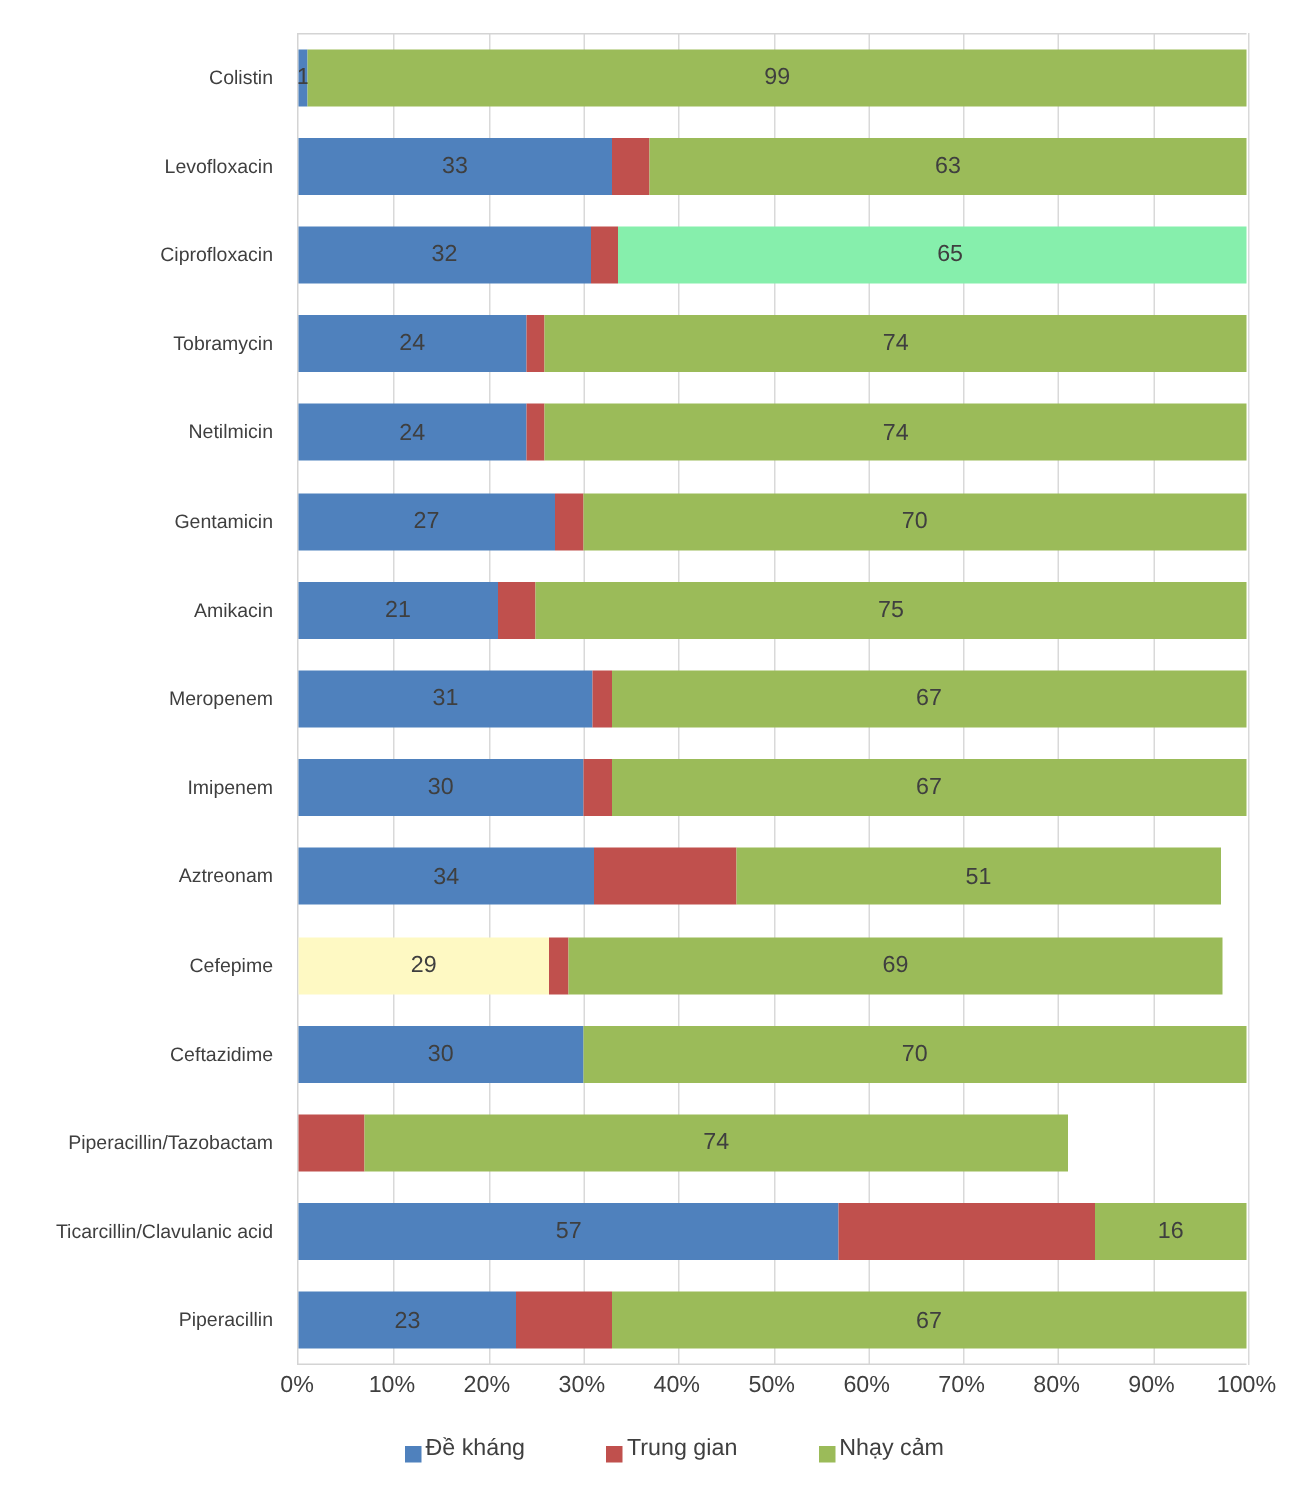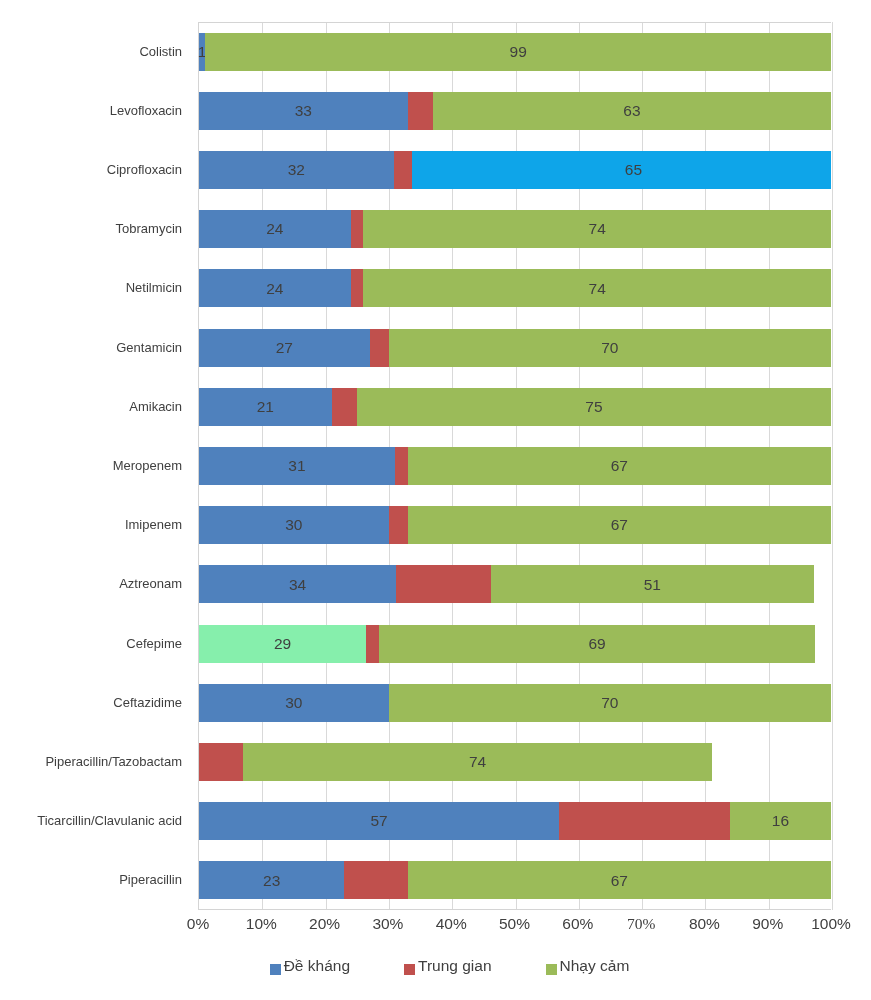--- a/index.html
+++ b/index.html
@@ -199,21 +199,21 @@
           <div class="seg" style="width: 25.32px; background: rgb(192, 80, 77);"></div>
           <div class="seg" style="width: 398.79px; background: rgb(155, 187, 89);">
             <span class="seg-label">63</span>
           </div>
         </div>
         <div class="bar-row" style="top: 129px;">
           <div class="seg" style="width: 202.56px; background: rgb(79, 129, 189);">
             <span class="seg-label">32</span>
           </div>
           <div class="seg" style="width: 18.99px; background: rgb(192, 80, 77);"></div>
-          <div class="seg" style="width: 411.45px; background: #0ea5e9; padding-left: 24px;">
+          <div class="seg" style="width: 411.45px; background: #86efac; padding-left: 24px;">
             <span class="seg-label">65</span>
           </div>
         </div>
         <div class="bar-row" style="top: 188.2px;">
           <div class="seg" style="width: 151.92px; background: rgb(79, 129, 189);">
             <span class="seg-label">24</span>
           </div>
           <div class="seg" style="width: 12.66px; background: rgb(192, 80, 77);"></div>
           <div class="seg" style="width: 468.42px; background: rgb(155, 187, 89);">
             <span class="seg-label">74</span>
@@ -267,21 +267,21 @@
         <div class="bar-row" style="top: 543.4px;">
           <div class="seg" style="width: 197px; background: rgb(79, 129, 189);">
             <span class="seg-label">34</span>
           </div>
           <div class="seg" style="width: 94.95px; background: rgb(192, 80, 77);"></div>
           <div class="seg" style="width: 322.83px; background: rgb(155, 187, 89);">
             <span class="seg-label">51</span>
           </div>
         </div>
         <div class="bar-row" style="top: 602.6px;">
-          <div class="seg" style="width: 167px; background: #86efac;">
+          <div class="seg" style="width: 167px; background: #fef9c3;">
             <span class="seg-label">29</span>
           </div>
           <div class="seg" style="width: 12.66px; background: rgb(192, 80, 77);"></div>
           <div class="seg" style="width: 436.77px; background: rgb(155, 187, 89);">
             <span class="seg-label">69</span>
           </div>
         </div>
         <div class="bar-row" style="top: 661.8px;">
           <div class="seg" style="width: 189.9px; background: rgb(79, 129, 189);">
             <span class="seg-label">30</span>
@@ -320,21 +320,21 @@
   </div>
 
   <div class="x-axis">
       <div class="x-tick" style="left: 0px;">0%</div>
       <div class="x-tick" style="left: 63.3px;">10%</div>
       <div class="x-tick" style="left: 126.6px;">20%</div>
       <div class="x-tick" style="left: 189.9px;">30%</div>
       <div class="x-tick" style="left: 253.2px;">40%</div>
       <div class="x-tick" style="left: 316.5px;">50%</div>
       <div class="x-tick" style="left: 379.8px;">60%</div>
-      <div class="x-tick" style="left: 443.1px; font-family: Liberation Serif, serif;">70%</div>
+      <div class="x-tick" style="left: 443.1px;">70%</div>
       <div class="x-tick" style="left: 506.4px;">80%</div>
       <div class="x-tick" style="left: 569.7px;">90%</div>
       <div class="x-tick" style="left: 633px;">100%</div>
     </div>
 
   <div class="legend">
       <div class="legend-item">
         <span class="legend-swatch" style="background: rgb(79, 129, 189);"></span>
         <span class="legend-text">Đề kháng</span>
       </div>

